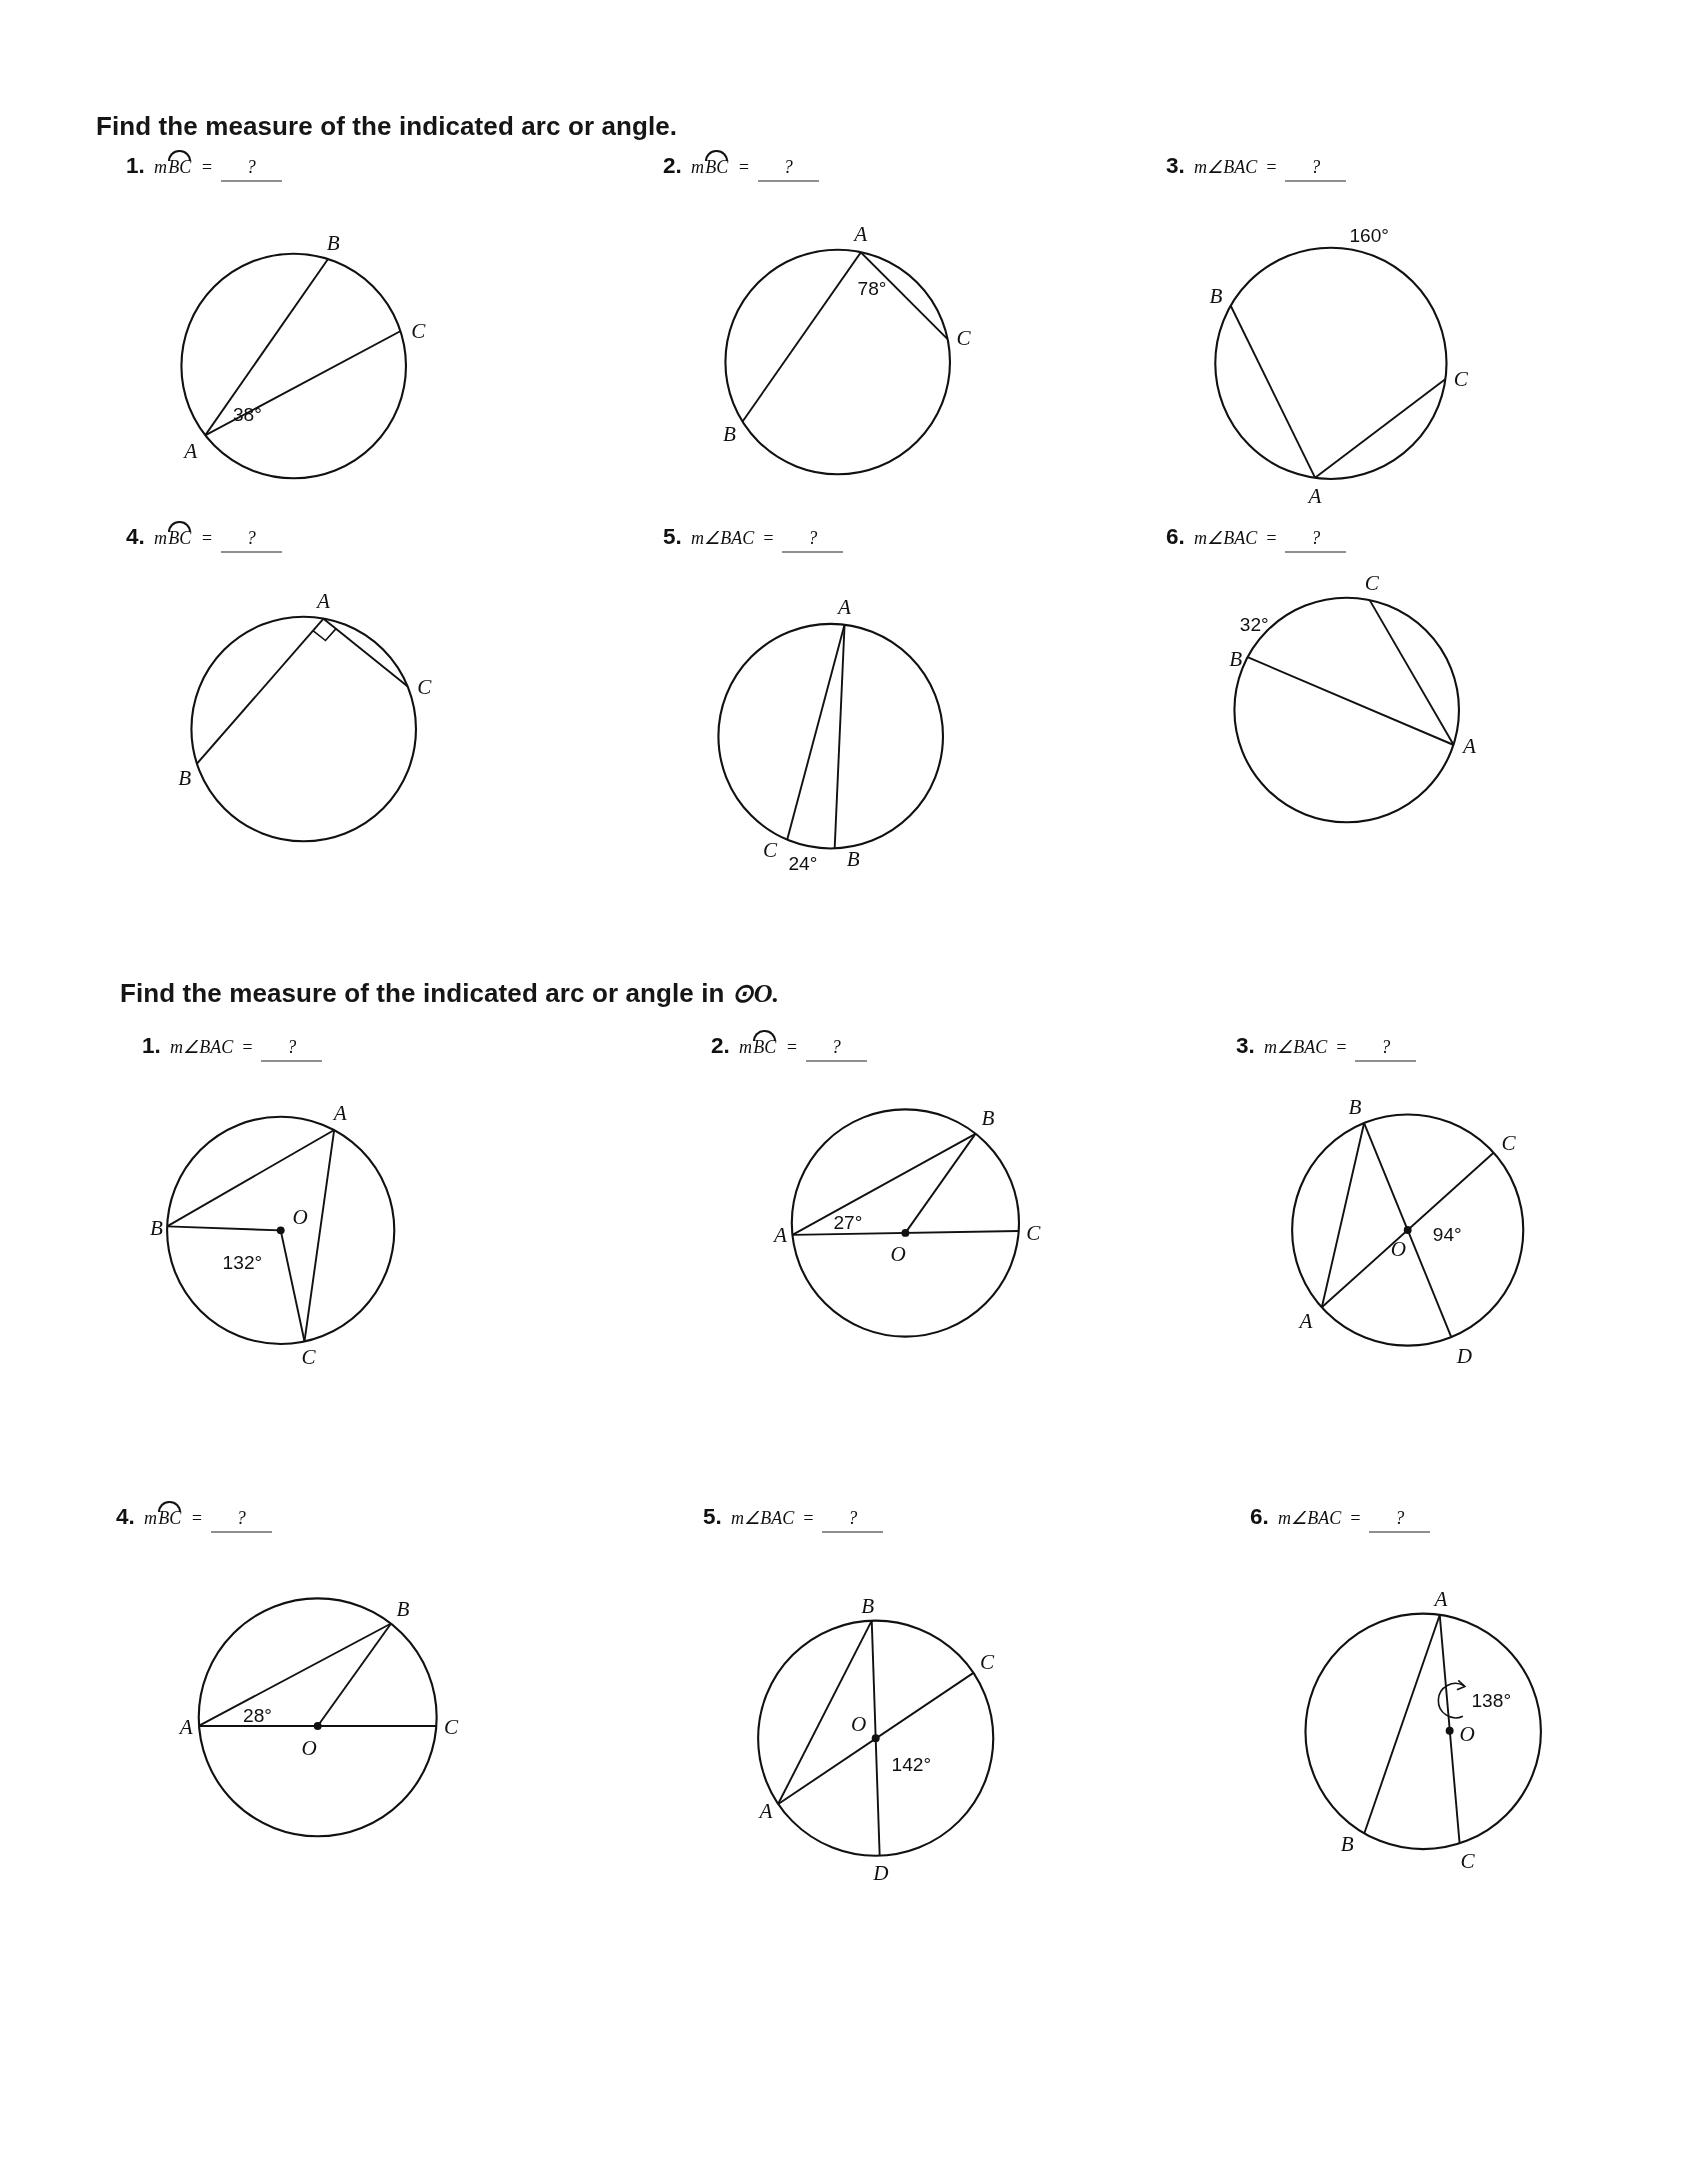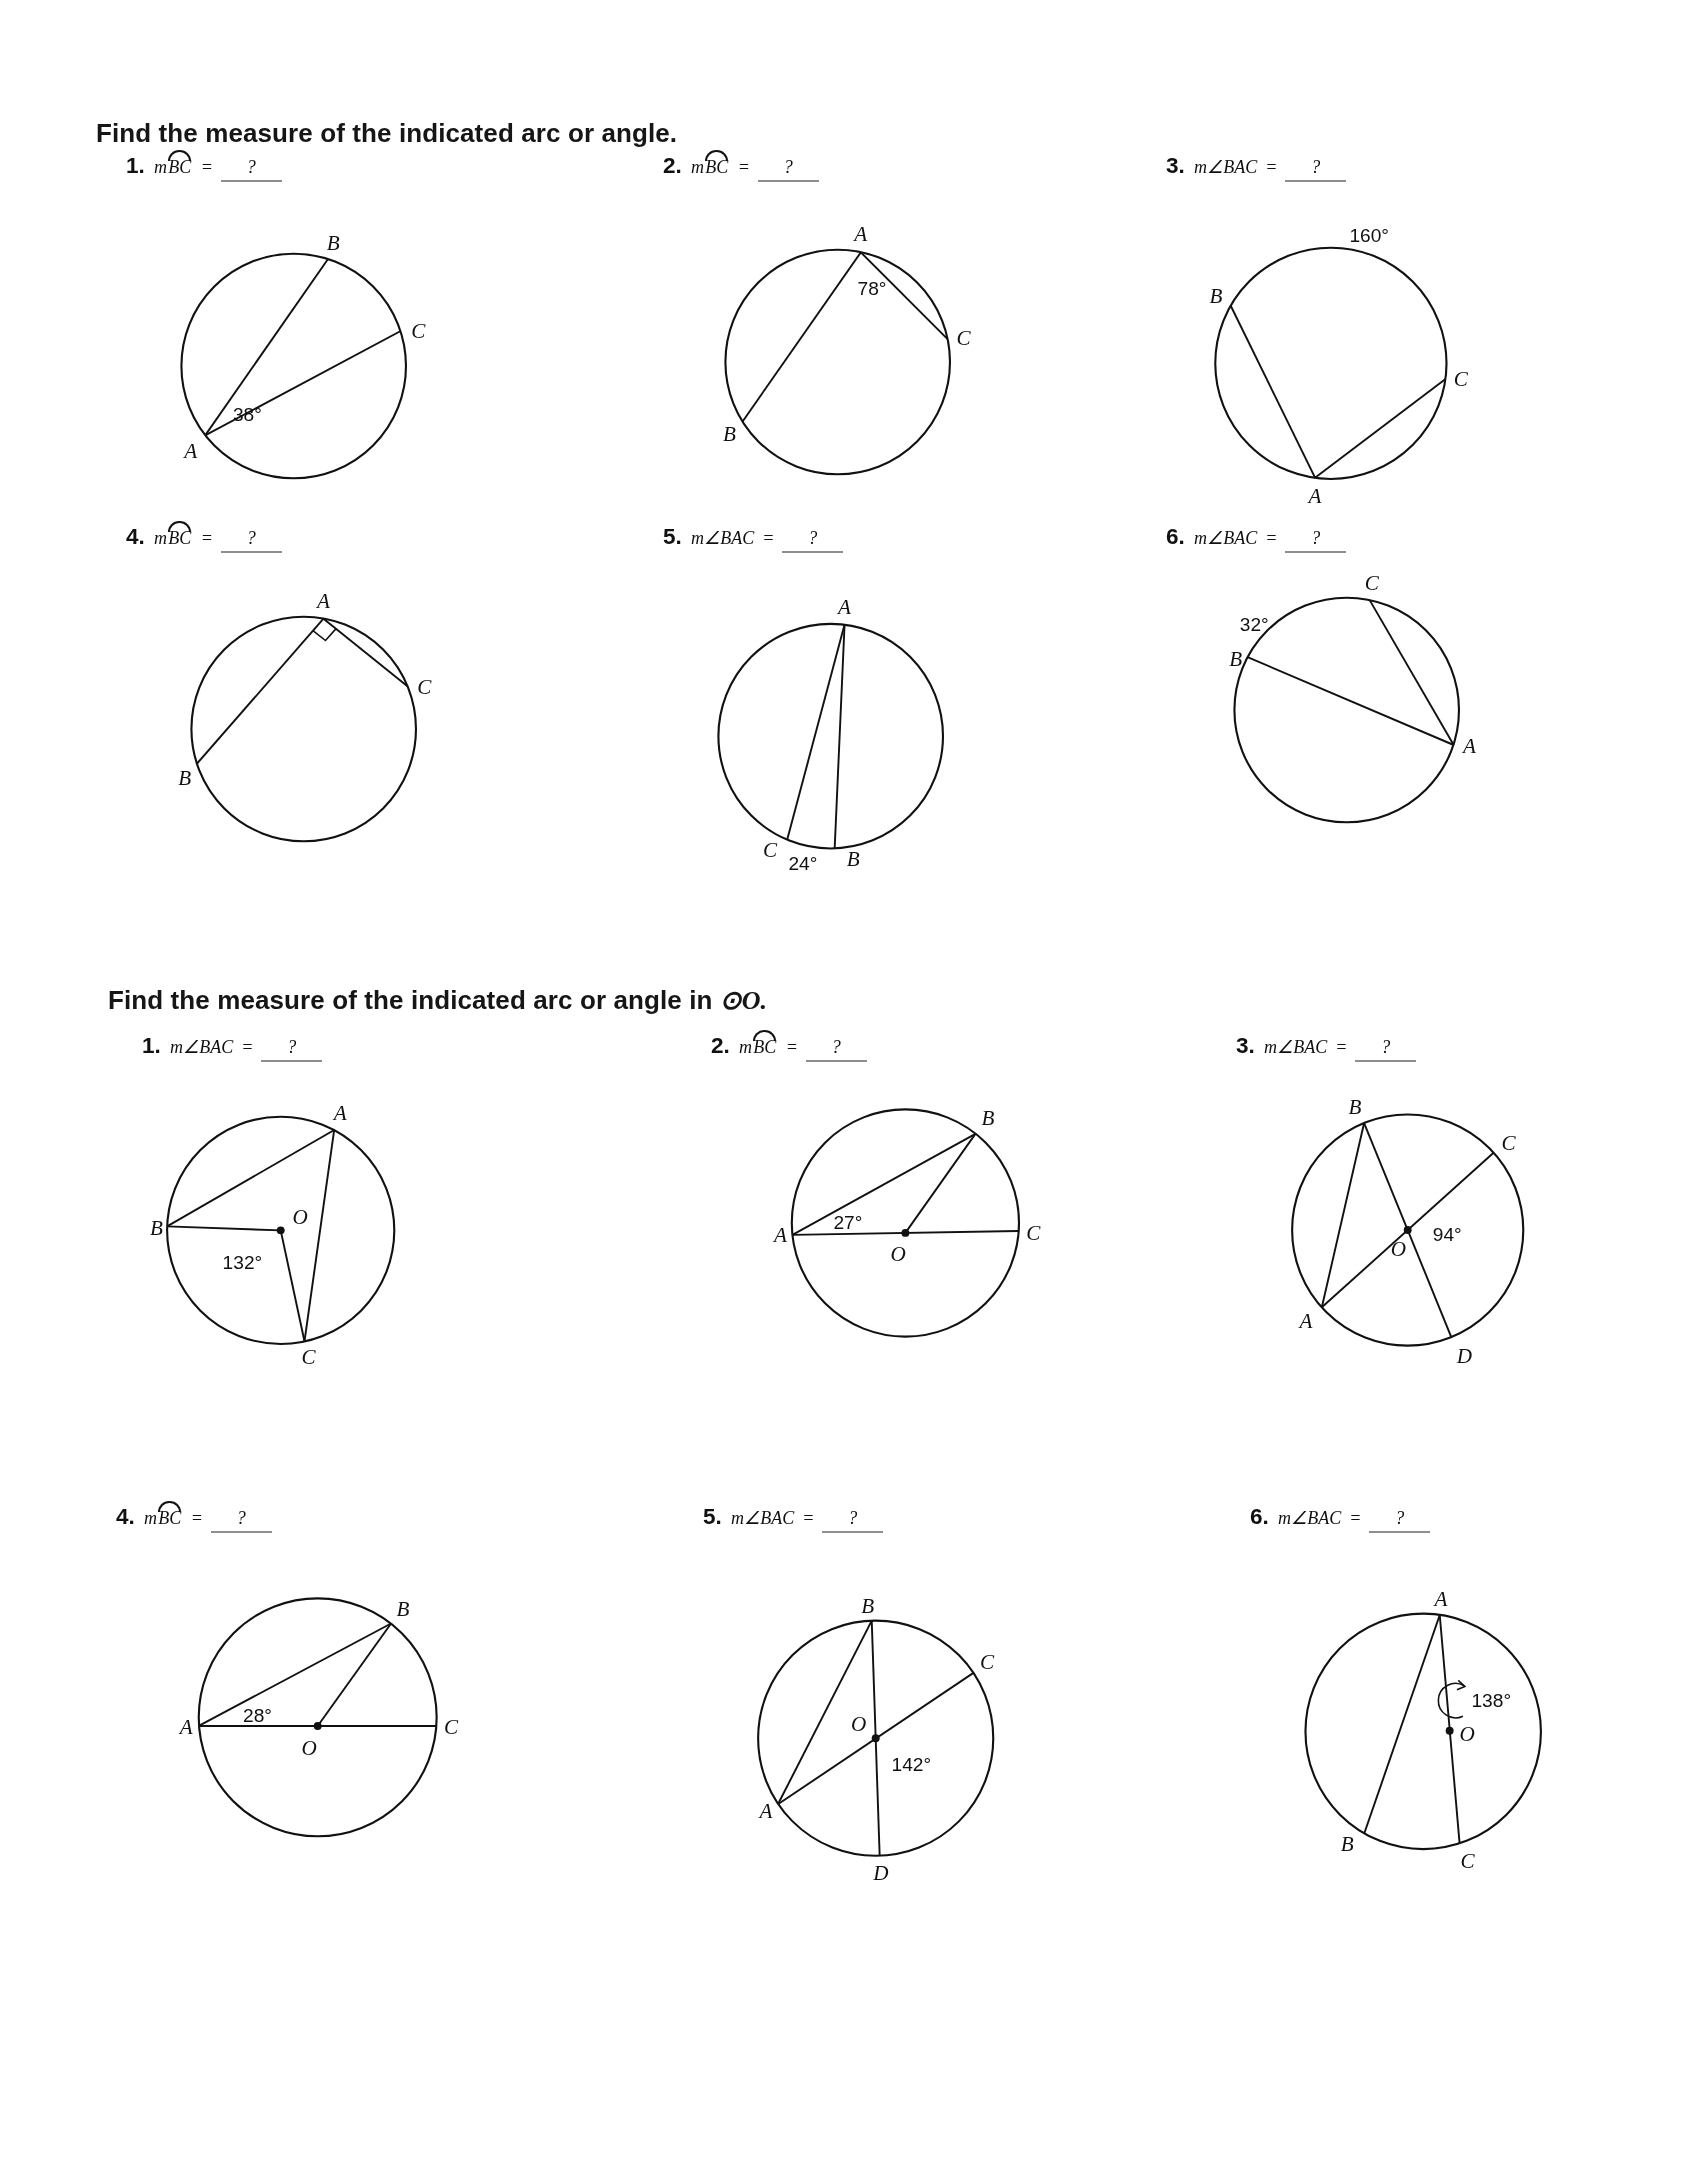--- a/index.html
+++ b/index.html
@@ -2,21 +2,21 @@
 <html style="font-size:10.6px"><head>
 <meta charset="utf-8">
 <style>
   * { margin:0; padding:0; box-sizing:border-box; }
   html,body { background:#ffffff; }
   body {
     width:1687px; height:2183px; position:relative;
     font-family:"Liberation Sans", sans-serif; color:#111;
   }
   .abs { position:absolute; }
-  .sec-title { font-size:26px; font-weight:bold; color:#161616; letter-spacing:0.1px;margin-top:7px; }
+  .sec-title { font-size:26px; font-weight:bold; color:#161616; letter-spacing:0.1px; }
   .sec-title .circ-o { font-style:italic; font-family:"Liberation Serif", serif; }
   .prob-label { display:flex; align-items:baseline; white-space:nowrap; }
   .pnum { font-size:22.5px; font-weight:bold; margin-right:9.3px; }
   .expr { font-family:"Liberation Serif", serif; font-style:italic; font-size:18px; }
   .mvar { }
   .body-plain { }
   .body-arc { position:relative; display:inline-block; padding:0 1.3px; }
   .body-arc::before {
     content:""; position:absolute; left:1.3px; right:1.3px; top:-7.3px; height:9.3px;
     border:2px solid #111; border-bottom:none;
@@ -125,21 +125,21 @@
 <svg style="left:1208px; top:568px;" width="284" height="284" viewBox="0 0 430 430">
   <circle class="c" cx="210" cy="215" r="170"></circle>
   <line class="ln" x1="245" y1="49" x2="372" y2="268"></line>
   <line class="ln" x1="60" y1="135" x2="372" y2="268"></line>
   <text x="248" y="34" text-anchor="middle">C</text>
   <text class="deg" x="70" y="96" text-anchor="middle">32°</text>
   <text x="42" y="148" text-anchor="middle">B</text>
   <text x="386" y="280">A</text>
 </svg>
 
-<div class="abs sec-title" style="left:108px; top:978px;">
+<div class="abs sec-title" style="left:120px; top:978px;">
   <span>Find the measure of the indicated arc or angle in </span><span class="circ-o">⊙O.</span>
 </div>
 
 <div class="abs prob-label" style="left:142px; top:1033px;">
   <span class="pnum">1.</span>
   <span class="expr"><span class="mvar">m</span><span class="body-plain">∠BAC</span><span class="eq">=</span><span class="blank"><span>?</span></span></span>
 </div>
 
 <svg style="left:142px; top:1088px;" width="284" height="288" viewBox="0 0 430 435">
   <circle class="c" cx="210" cy="215" r="172"></circle>

